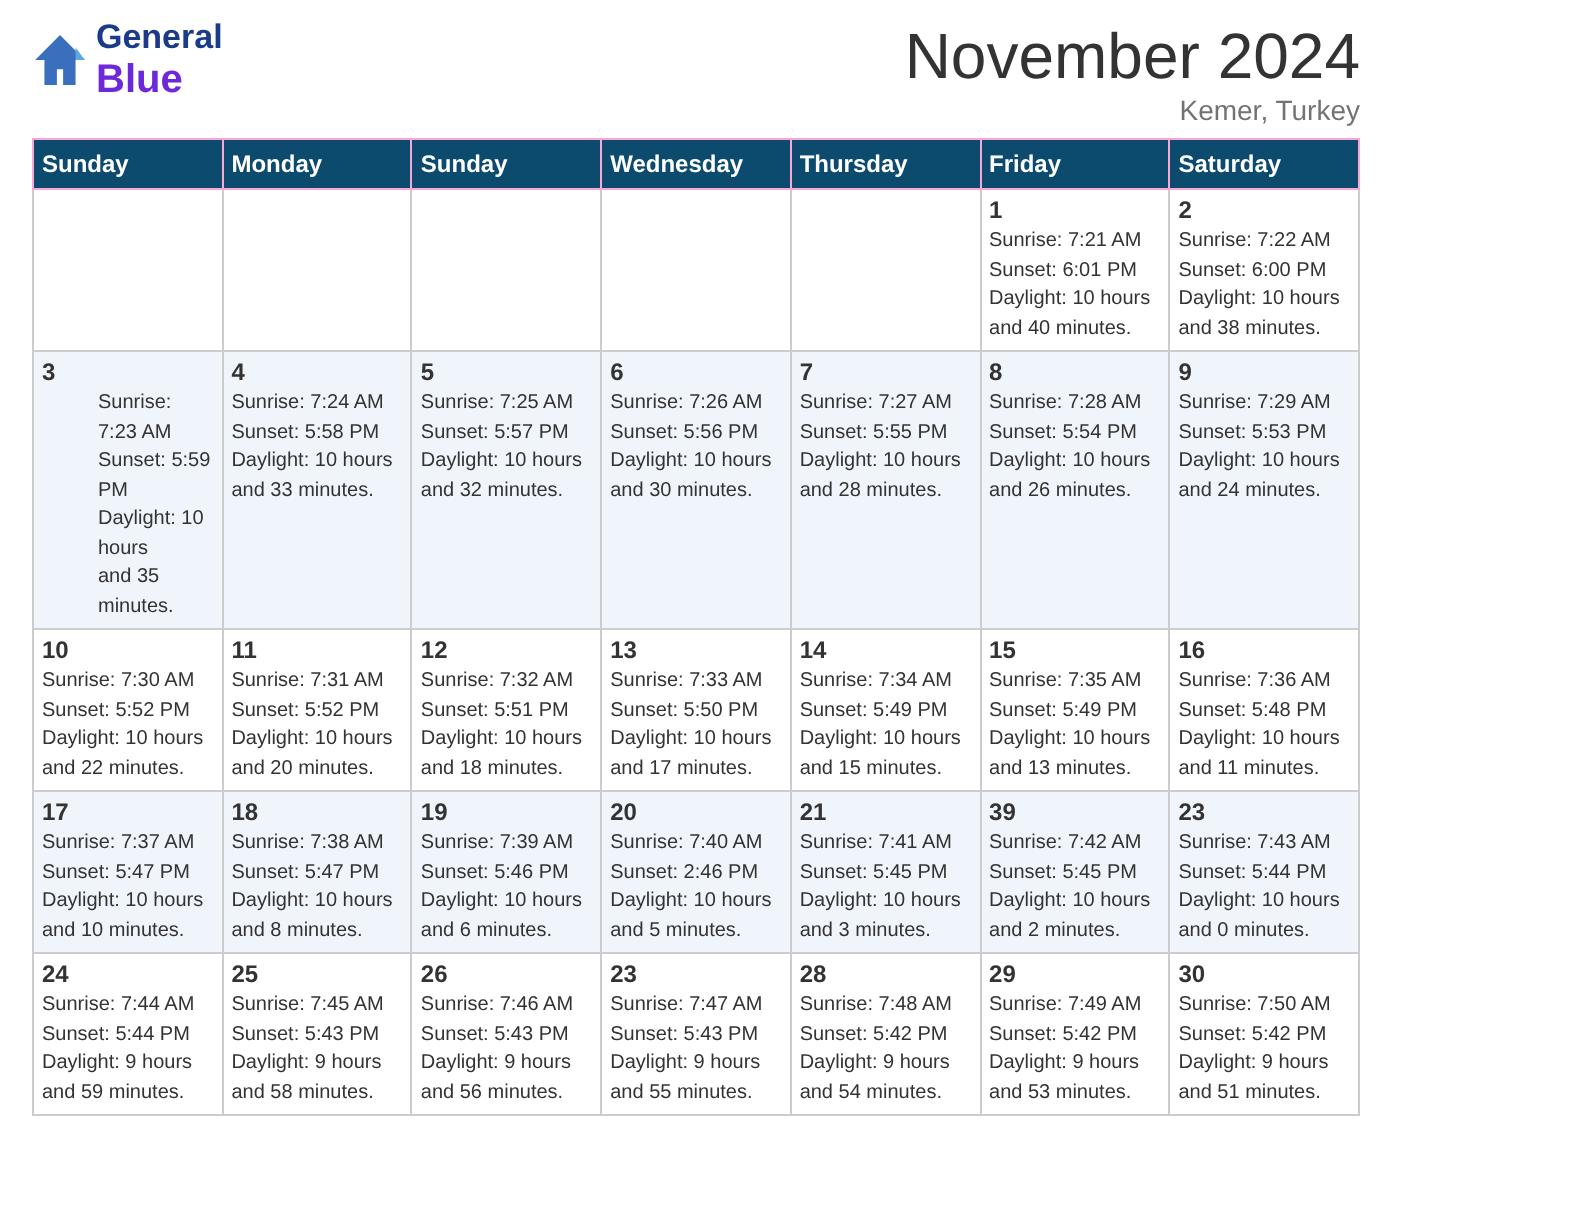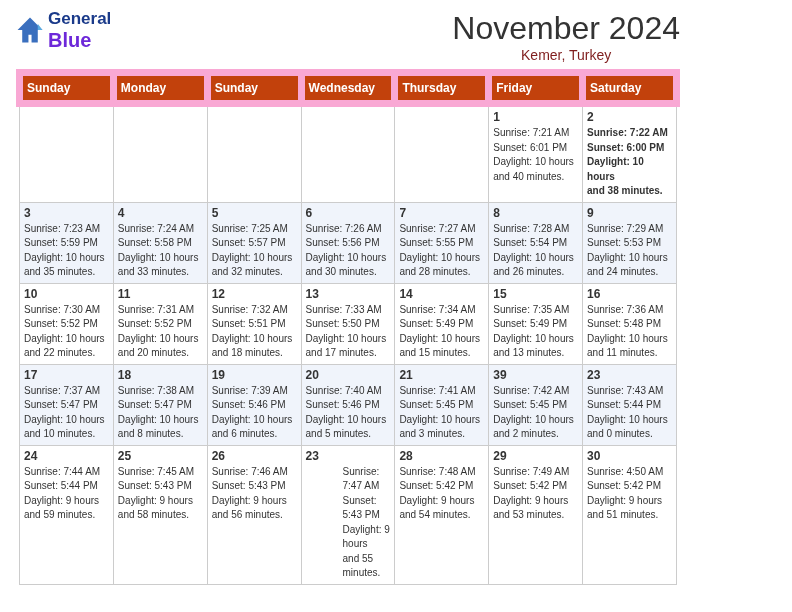--- a/index.html
+++ b/index.html
@@ -33,36 +33,35 @@
     .title-block {
       text-align: right;
     }
     .month-title {
       font-size: 32px;
       color: #333;
       font-weight: normal;
     }
     .subtitle {
       font-size: 14px;
-      color: #7f1d1d;
-      text-align: center;
+      color: #737373;
     }
     table {
       width: 100%;
       border-collapse: collapse;
       table-layout: fixed;
     }
     thead tr th {
-      background: #c2410c;
+      background: #0c4a6e;
       color: #fff;
       font-size: 12px;
       font-weight: bold;
       padding: 5px 4px;
       text-align: left;
-      border: 7px solid #f9a8d4;
+      border: 1px solid #f9a8d4;
     }
     tbody tr td {
       vertical-align: top;
       border: 1px solid #ccc;
       padding: 3px 4px;
       font-size: 10.5px;
       color: #333;
       height: 80px;
       background: #fff;
     }
@@ -126,30 +125,30 @@
           <td class="empty-cell"></td>
           <td>
             <span class="day-num">1</span>
             <div class="day-info" style="white-space: pre-line;">Sunrise: 7:21 AM
 Sunset: 6:01 PM
 Daylight: 10 hours
 and 40 minutes.</div>
           </td>
           <td>
             <span class="day-num">2</span>
-            <div class="day-info" style="white-space: pre-line; font-weight: bold;">Sunrise: 7:22 AM
+            <div class="day-info" style="white-space: pre-line;">Sunrise: 7:22 AM
 Sunset: 6:00 PM
 Daylight: 10 hours
 and 38 minutes.</div>
           </td>
         </tr>
         <tr>
           <td>
             <span class="day-num">3</span>
-            <div class="day-info" style="white-space: pre-line;">Sunrise: 7:23 AM
+            <div class="day-info" style="white-space: pre-line; margin-left: 28px;">Sunrise: 7:23 AM
 Sunset: 5:59 PM
 Daylight: 10 hours
 and 35 minutes.</div>
           </td>
           <td>
             <span class="day-num">4</span>
             <div class="day-info" style="white-space: pre-line;">Sunrise: 7:24 AM
 Sunset: 5:58 PM
 Daylight: 10 hours
 and 33 minutes.</div>
@@ -259,21 +258,21 @@
           <td>
             <span class="day-num">19</span>
             <div class="day-info" style="white-space: pre-line;">Sunrise: 7:39 AM
 Sunset: 5:46 PM
 Daylight: 10 hours
 and 6 minutes.</div>
           </td>
           <td>
             <span class="day-num">20</span>
             <div class="day-info" style="white-space: pre-line;">Sunrise: 7:40 AM
-Sunset: 5:46 PM
+Sunset: 2:46 PM
 Daylight: 10 hours
 and 5 minutes.</div>
           </td>
           <td>
             <span class="day-num">21</span>
             <div class="day-info" style="white-space: pre-line;">Sunrise: 7:41 AM
 Sunset: 5:45 PM
 Daylight: 10 hours
 and 3 minutes.</div>
           </td>
@@ -309,42 +308,42 @@
           </td>
           <td>
             <span class="day-num">26</span>
             <div class="day-info" style="white-space: pre-line;">Sunrise: 7:46 AM
 Sunset: 5:43 PM
 Daylight: 9 hours
 and 56 minutes.</div>
           </td>
           <td>
             <span class="day-num">23</span>
-            <div class="day-info" style="white-space: pre-line; margin-left: 37px;">Sunrise: 7:47 AM
+            <div class="day-info" style="white-space: pre-line;">Sunrise: 7:47 AM
 Sunset: 5:43 PM
 Daylight: 9 hours
 and 55 minutes.</div>
           </td>
           <td>
             <span class="day-num">28</span>
             <div class="day-info" style="white-space: pre-line;">Sunrise: 7:48 AM
 Sunset: 5:42 PM
 Daylight: 9 hours
 and 54 minutes.</div>
           </td>
           <td>
             <span class="day-num">29</span>
             <div class="day-info" style="white-space: pre-line;">Sunrise: 7:49 AM
 Sunset: 5:42 PM
 Daylight: 9 hours
 and 53 minutes.</div>
           </td>
           <td>
             <span class="day-num">30</span>
-            <div class="day-info" style="white-space: pre-line;">Sunrise: 4:50 AM
+            <div class="day-info" style="white-space: pre-line;">Sunrise: 7:50 AM
 Sunset: 5:42 PM
 Daylight: 9 hours
 and 51 minutes.</div>
           </td>
         </tr>
       </tbody>
   </table>
 </div>
 
 </body></html>

